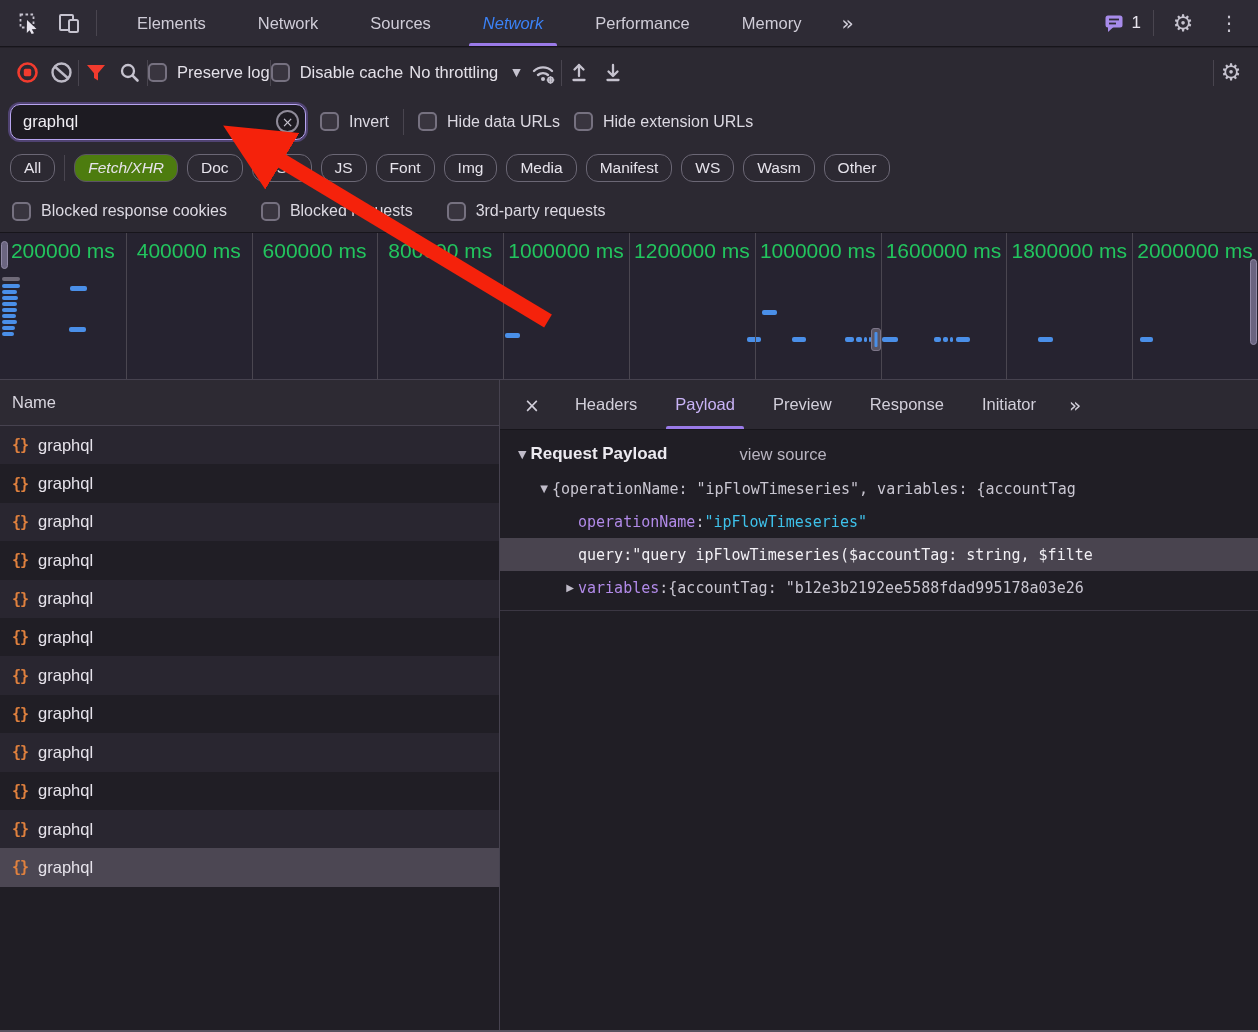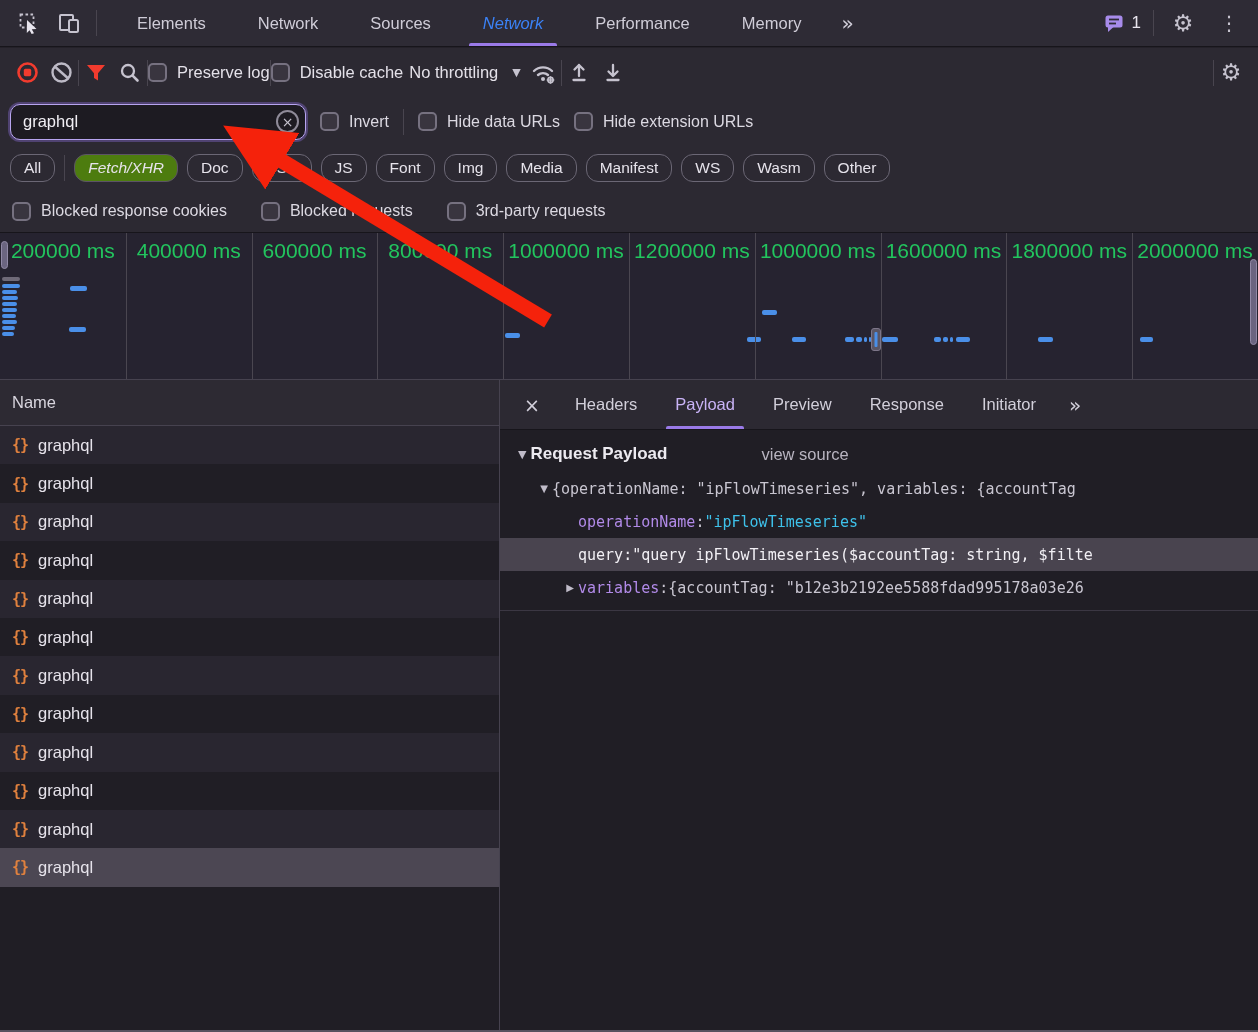--- a/index.html
+++ b/index.html
@@ -103,21 +103,21 @@
   .dtab { position:relative; display:flex; align-items:center; padding:0 19px;
     color:#d2cfda; font-size:16.5px; }
   .dtab.active { color:#c9b3f6; }
   .dtab.active::after { content:""; position:absolute; left:10px; right:10px; bottom:0;
     height:3px; border-radius:2px 2px 0 0; background:#9a7ae8; }
 
   .payload { position:absolute; left:0; top:50px; right:0; bottom:0; background:#201e25; }
   .payload-head { display:flex; align-items:center; padding:14px 0 8px 18px; }
   .payload-title { color:#eceaf0; font-weight:bold; font-size:17px; }
   .tri { font-family:"DejaVu Sans",sans-serif; font-size:11px; color:#c0bcc9; margin-right:4px; }
-  .view-source { margin-left:94px; color:#b8b4c0; font-size:16.5px; }
+  .view-source { margin-left:72px; color:#b8b4c0; font-size:16.5px; }
   .pl-lines { }
   .pl-line { height:33px; display:flex; align-items:center; white-space:nowrap; overflow:hidden;
     font-family:"DejaVu Sans Mono", monospace; font-size:15px; color:#c9c6d1; }
   .pl-line .toggle { width:16px; font-size:10px; font-family:"DejaVu Sans",sans-serif;
     color:#c0bcc9; flex:0 0 auto; text-align:center; }
   .pl-ind0 { padding-left:36px; }
   .pl-ind1 { padding-left:62px; }
   .pl-line.selected { background:#49444f; color:#f2f0f5; }
   .seg-key { color:#b18ae8; }
   .seg-string { color:#3ec1ea; }

